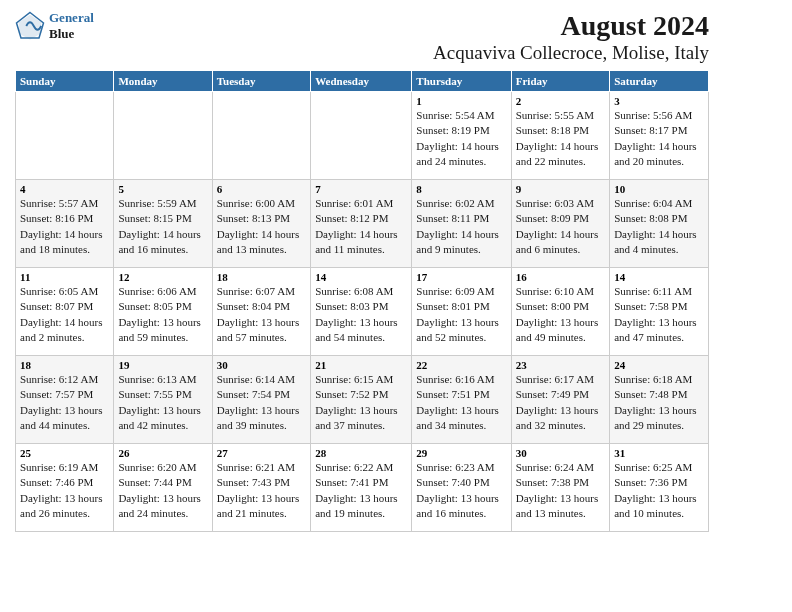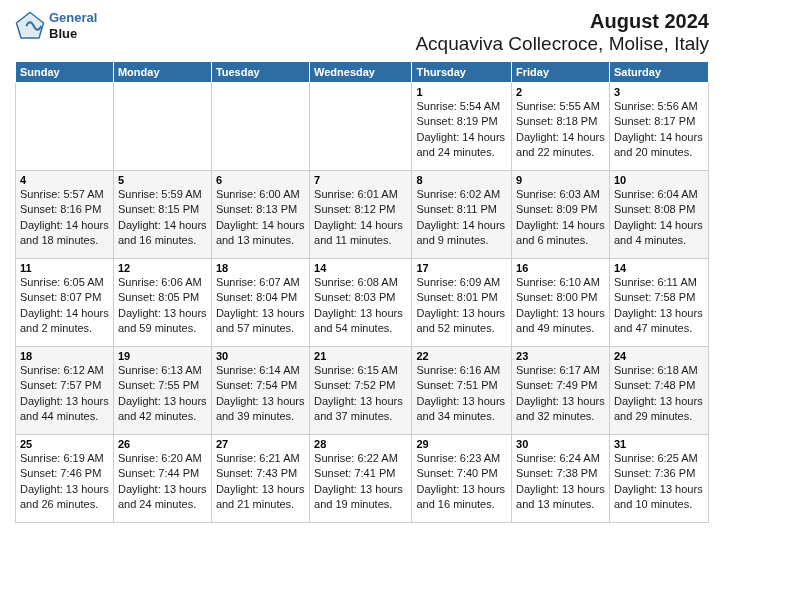--- a/index.html
+++ b/index.html
@@ -7,20 +7,21 @@
       width: 792px;
       height: 612px;
       font-family: Arial, sans-serif;
       background: #fff;
       overflow: hidden;
     }
     .page {
       width: 724px;
       height: 612px;
       padding: 10px 15px;
+      font-family: Liberation Serif, serif;
     }
     .header {
       display: flex;
       justify-content: space-between;
       align-items: flex-start;
       margin-bottom: 6px;
     }
     .logo {
       display: flex;
       align-items: center;
@@ -36,21 +37,21 @@
       color: #2e6da4;
     }
     .logo-icon {
       width: 30px;
       height: 30px;
     }
     .title-block {
       text-align: right;
     }
     .main-title {
-      font-size: 20px;
+      font-size: 28px;
       font-weight: bold;
       color: #1a1a1a;
     }
     .subtitle {
       font-size: 19px;
       color: #1a1a1a;
     }
     .calendar {
       width: 100%;
       border-collapse: collapse;

